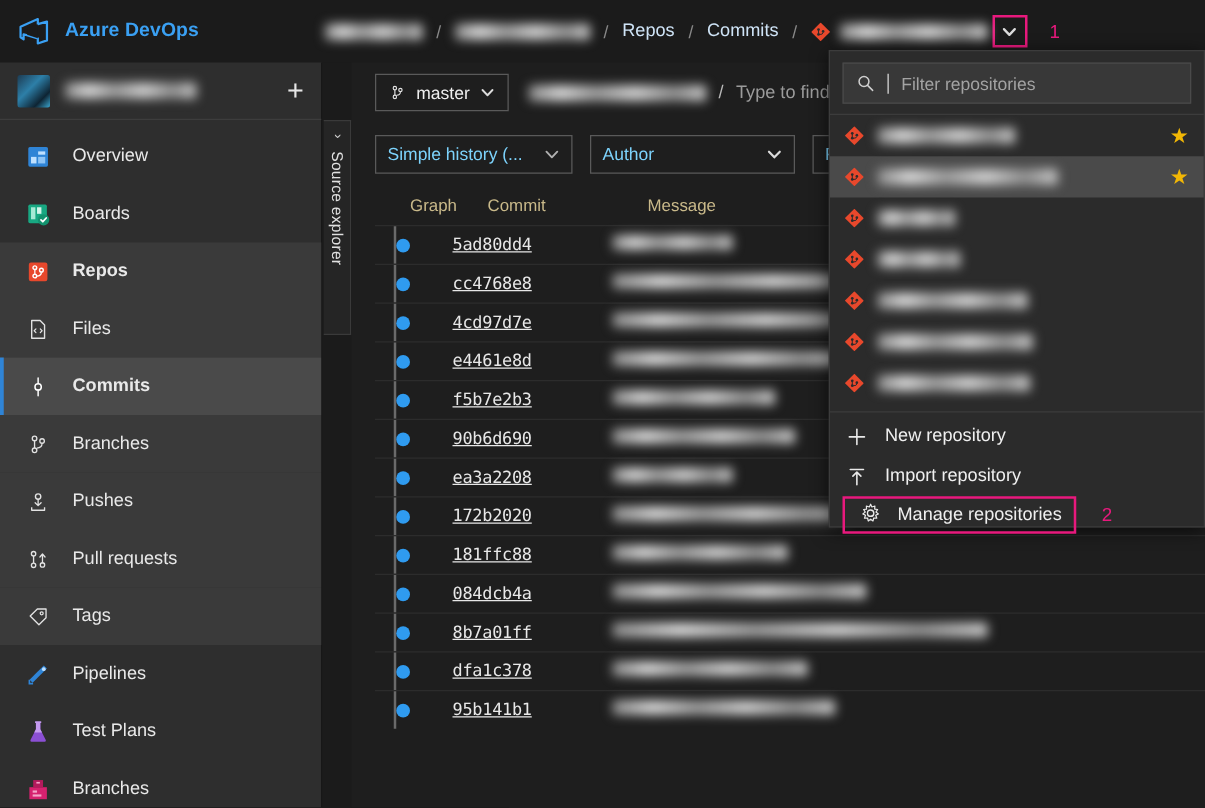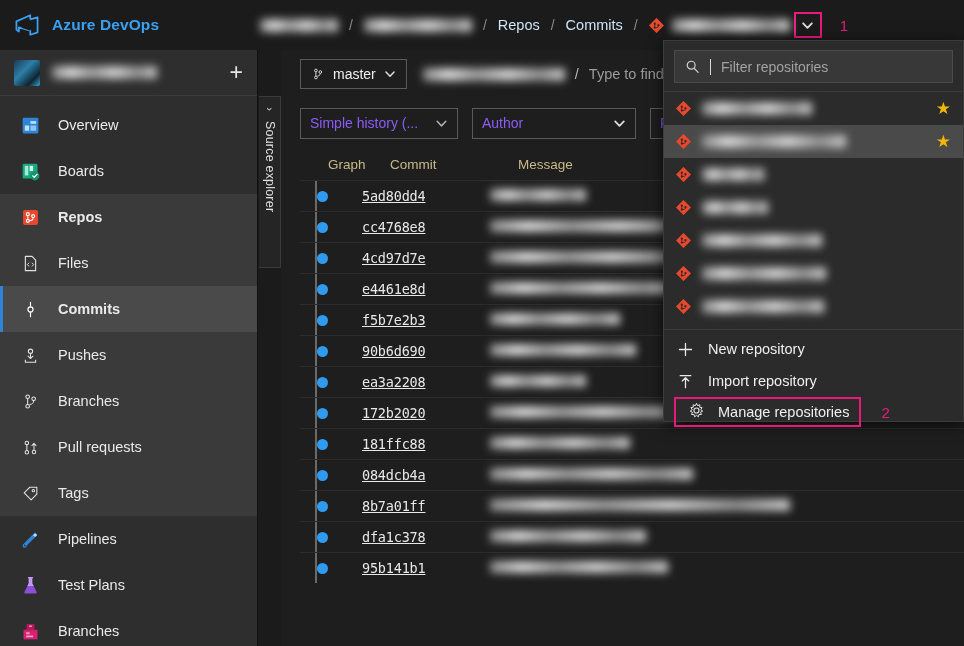--- a/index.html
+++ b/index.html
@@ -82,21 +82,21 @@
     border: 1px solid #5a5a5a; color: #efefef; font-size: 14px;
   }
   .branch-sel .chev { width: 12px; height: 12px; }
   .path-crumb { display: flex; align-items: center; gap: 10px; font-size: 14.5px; color: #b9b9b9; }
   .path-crumb .blur { width: 142px; height: 13px; }
   .path-find { color: #9b9b9b; }
 
   .toolbar-2 { height: 50px; display: flex; align-items: center; padding-left: 19px; gap: 14px; }
   .dd {
     display: flex; align-items: center; justify-content: space-between; height: 31px;
-    border: 1px solid #5a5a5a; color: #8b5cf6; font-size: 14px; padding: 0 9px; gap: 12px;
+    border: 1px solid #5a5a5a; color: #7dd3fc; font-size: 14px; padding: 0 9px; gap: 12px;
   }
   .dd-1 { width: 158px; }
   .dd-2 { width: 164px; }
   .dd-3 { width: 120px; }
 
   
   .tbl { padding-left: 19px; }
   .thead { display: flex; height: 32px; align-items: center; color: #c9b98a; font-size: 13.5px; }
   .c-graph { width: 62px; margin-left: 28px; }
   .c-commit { width: 128px; }
@@ -246,39 +246,39 @@
             <circle cx="12" cy="12" r="3.2" fill="none" stroke="#fff" stroke-width="1.5"></circle>
             <path d="M12 3 V8.6 M12 15.4 V21" fill="none" stroke="#fff" stroke-width="1.5" stroke-linecap="round"></path>
           </svg>
         </span>
         <span>Commits</span>
       </div>
 
       <div class="navitem nav-sub">
         <span class="ico">
           <svg viewBox="0 0 24 24" width="19" height="19">
-            <circle cx="12" cy="6.6" r="2.7" fill="none" stroke="#e2e2e2" stroke-width="1.4"></circle>
-            <path d="M12 9.4 V15.5 M9 12.8 L12 15.8 L15 12.8" fill="none" stroke="#e2e2e2" stroke-width="1.35" stroke-linecap="round" stroke-linejoin="round"></path>
-            <path d="M5.5 17.5 V20.5 H18.5 V17.5" fill="none" stroke="#e2e2e2" stroke-width="1.35" stroke-linejoin="round"></path>
-          </svg>
-        </span>
-        <span>Pushes</span>
-      </div>
-
-      <div class="navitem nav-sub">
-        <span class="ico">
-          <svg viewBox="0 0 24 24" width="19" height="19">
             <circle cx="8.4" cy="6" r="2.3" fill="none" stroke="#e2e2e2" stroke-width="1.35"></circle>
             <circle cx="8.4" cy="18" r="2.3" fill="none" stroke="#e2e2e2" stroke-width="1.35"></circle>
             <circle cx="16" cy="8.6" r="2.3" fill="none" stroke="#e2e2e2" stroke-width="1.35"></circle>
             <path d="M8.4 8.3 V15.7" fill="none" stroke="#e2e2e2" stroke-width="1.35"></path>
             <path d="M16 10.9 q0 4.6 -5.3 4.9" fill="none" stroke="#e2e2e2" stroke-width="1.25"></path>
           </svg>
         </span>
         <span>Branches</span>
+      </div>
+
+      <div class="navitem nav-sub">
+        <span class="ico">
+          <svg viewBox="0 0 24 24" width="19" height="19">
+            <circle cx="12" cy="6.6" r="2.7" fill="none" stroke="#e2e2e2" stroke-width="1.4"></circle>
+            <path d="M12 9.4 V15.5 M9 12.8 L12 15.8 L15 12.8" fill="none" stroke="#e2e2e2" stroke-width="1.35" stroke-linecap="round" stroke-linejoin="round"></path>
+            <path d="M5.5 17.5 V20.5 H18.5 V17.5" fill="none" stroke="#e2e2e2" stroke-width="1.35" stroke-linejoin="round"></path>
+          </svg>
+        </span>
+        <span>Pushes</span>
       </div>
 
       <div class="navitem nav-sub">
         <span class="ico">
           <svg viewBox="0 0 24 24" width="19" height="19">
             <circle cx="7.4" cy="6.2" r="2.2" fill="none" stroke="#e2e2e2" stroke-width="1.35"></circle>
             <circle cx="7.4" cy="18" r="2.2" fill="none" stroke="#e2e2e2" stroke-width="1.35"></circle>
             <path d="M7.4 8.4 V15.8" fill="none" stroke="#e2e2e2" stroke-width="1.35"></path>
             <circle cx="16.4" cy="17.6" r="2.2" fill="none" stroke="#e2e2e2" stroke-width="1.35"></circle>
             <path d="M16.4 15.4 V7.4 M13.8 9.6 L16.4 6.6 L19 9.6" fill="none" stroke="#e2e2e2" stroke-width="1.3" stroke-linecap="round" stroke-linejoin="round"></path>

